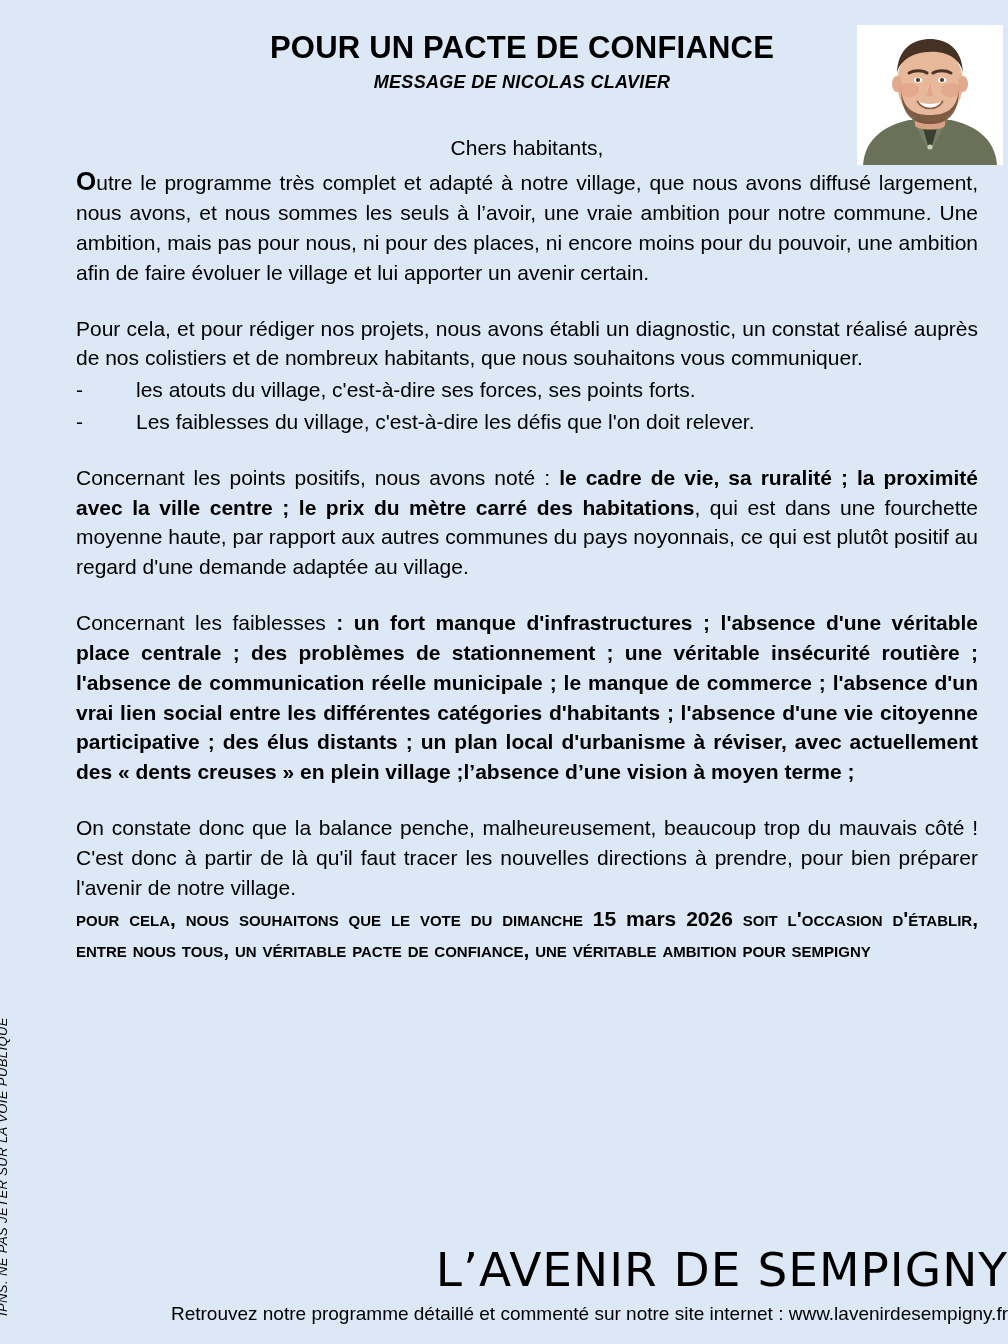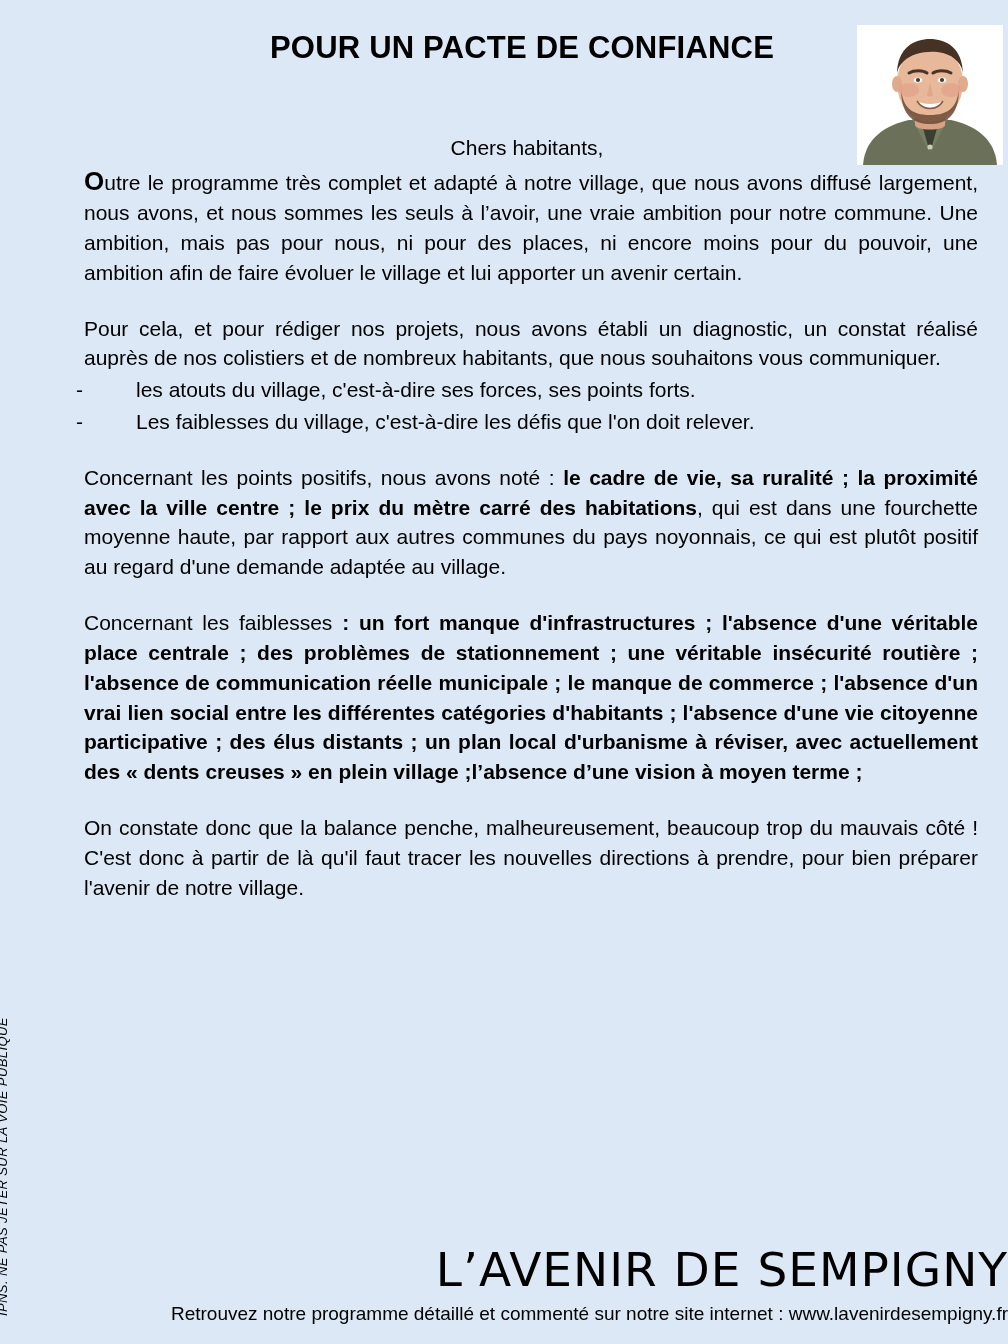--- a/index.html
+++ b/index.html
@@ -60,21 +60,21 @@
   .salutation {
     text-align: center;
     font-size: 21px;
     margin: 16px 0 6px 0;
     line-height: 1.35;
   }
   p.para {
     font-size: 21px;
     line-height: 1.42;
     text-align: justify;
-    margin: 0 0 0 8px;
+    margin: 0 0 0 0;
   }
   p.para.gap     { margin-top: 26px; }
   p.para.gap-sm  { margin-top: 4px; }
   .dropcap {
     font-size: 26px;
     font-weight: bold;
     line-height: 1;
   }
   .b { font-weight: bold; }
 
@@ -183,20 +183,21 @@
 
     <path d="M73 58 L70 70 C71 72 75 72 76 70 Z" fill="#dda388" opacity="0.8"></path>
 
     <path d="M60 76 C66 85 80 85 86 76 C80 80 66 80 60 76 Z" fill="#ffffff"></path>
     <path d="M60 76 C66 86 80 86 86 76" stroke="#8a5b43" stroke-width="1.6" fill="none"></path>
   </svg>
 </div>
 
 <div class="header">
   <h1 class="doc-title">POUR UN PACTE DE CONFIANCE</h1>
+  <div class="doc-subtitle">MESSAGE DE NICOLAS CLAVIER</div>
 </div>
 
 <div class="content">
 
   <div class="salutation">Chers habitants,</div>
 
   <p class="para"><span class="dropcap">O</span><span>utre le programme très complet et adapté à notre village, que nous avons diffusé largement, nous avons, et nous sommes les seuls à l’avoir, une vraie ambition pour notre commune. Une ambition, mais pas pour nous, ni pour des places, ni encore moins pour du pouvoir, une ambition afin de faire évoluer le village et lui apporter un avenir certain.</span></p>
 
   <p class="para gap">Pour cela, et pour rédiger nos projets, nous avons établi un diagnostic, un constat réalisé auprès de nos colistiers et de nombreux habitants, que nous souhaitons vous communiquer.</p>
 
@@ -210,20 +211,21 @@
     <span class="btext">Les faiblesses du village, c'est-à-dire les défis que l'on doit relever.</span>
   </div>
 
   <p class="para gap"><span>Concernant les points positifs, nous avons noté : </span><span class="b">le cadre de vie, sa ruralité ; la proximité avec la ville centre ; le prix du mètre carré des habitations</span><span>, qui est dans une fourchette moyenne haute, par rapport aux autres communes du pays noyonnais, ce qui est plutôt positif au regard d'une demande adaptée au village.</span></p>
 
   <p class="para gap bold-block"><span class="lead">Concernant les faiblesses</span><span class="b"> : un fort manque d'infrastructures ; l'absence d'une véritable place centrale ; des problèmes de stationnement ; une véritable insécurité routière ; l'absence de communication réelle municipale ; le manque de commerce ; l'absence d'un vrai lien social entre les différentes catégories d'habitants ; l'absence d'une vie citoyenne participative ; des élus distants ; un plan local d'urbanisme à réviser, avec actuellement des « dents creuses » en plein village ;l’absence d’une vision à moyen terme ;</span></p>
 
   <p class="para gap">On constate donc que la balance penche, malheureusement, beaucoup trop du mauvais côté ! C'est donc à partir de là qu'il faut tracer les nouvelles directions à prendre, pour bien préparer l'avenir de notre village.</p>
 
 
+  <p class="smallcaps"><span>Pour cela, nous souhaitons que le vote du dimanche </span><span class="keepcase b">15 mars 2026</span><span> soit l'occasion d'établir, entre nous tous, un véritable pacte de confiance, une véritable ambition pour Sempigny</span></p>
 </div>
 
 <div class="footer">
   <div class="slogan">L’AVENIR DE SEMPIGNY</div>
   <div class="website-line">Retrouvez notre programme détaillé et commenté sur notre site internet : www.lavenirdesempigny.fr</div>
 </div>
 
 <div class="sidenote">IPNS. NE PAS JETER SUR LA VOIE PUBLIQUE</div>
 
 </body></html>

